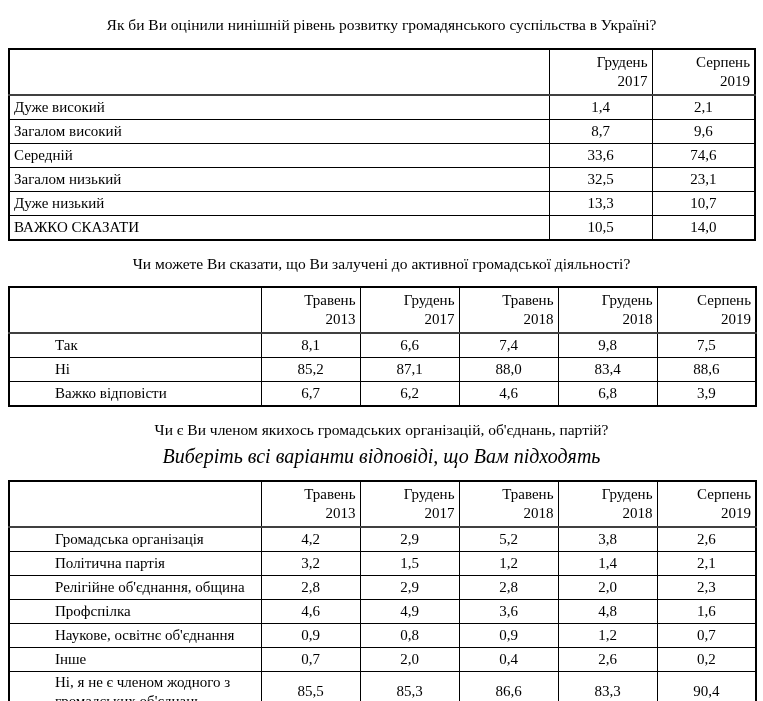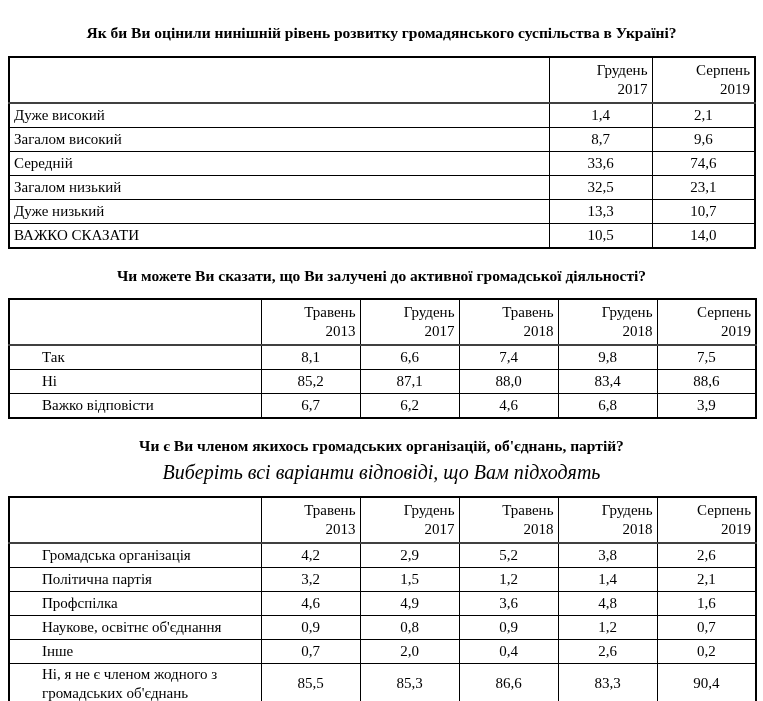--- a/index.html
+++ b/index.html
@@ -9,23 +9,23 @@
     color: #000000;
     font-family: "Liberation Serif", "DejaVu Serif", serif;
   }
   main {
     width: 747px;
     padding: 6px 8px 2px 8px;
   }
   section.table-block { margin: 0 0 14px 0; }
   h2.table-title {
     font-size: 15.5px;
-    font-weight: bold;
+    font-weight: normal;
     text-align: center;
-    margin: 18px 0 13px 0;
+    margin: 10px 0 13px 0;
     line-height: 1.2;
   }
   p.table-subtitle {
     font-size: 20px;
     font-style: italic;
     text-align: center;
     margin: -8px 0 12px 0;
   }
   table {
     width: 747px;
@@ -48,21 +48,21 @@
     text-align: right;
   }
   tbody td { height: 21px; }
   td.label { text-align: left; }
   td.val { text-align: center; }
   .wide-label   col:first-child { width: 540px; }
   .wide-label   col:not(:first-child) { width: 103px; }
   .narrow-label col:first-child { width: 252px; }
   .narrow-label col:not(:first-child) { width: 99px; }
   .wide-label   td.label { }
-  .narrow-label td.label { padding-left: 32px; }
+  .narrow-label td.label { padding-left: 45px; }
 </style>
 </head>
 <body>
 
 <main>
 
   <section class="table-block">
     <h2 class="table-title">Як би Ви оцінили нинішній рівень розвитку громадянського суспільства в Україні?</h2>
     <table class="wide-label">
         <colgroup>
@@ -231,20 +231,28 @@
           </tr>
           <tr>
             <td class="label">Політична партія</td>
             <td class="val">3,2</td>
             <td class="val">1,5</td>
             <td class="val">1,2</td>
             <td class="val">1,4</td>
             <td class="val">2,1</td>
           </tr>
           <tr>
+            <td class="label">Релігійне об'єднання, община</td>
+            <td class="val">2,8</td>
+            <td class="val">2,9</td>
+            <td class="val">2,8</td>
+            <td class="val">2,0</td>
+            <td class="val">2,3</td>
+          </tr>
+          <tr>
             <td class="label">Профспілка</td>
             <td class="val">4,6</td>
             <td class="val">4,9</td>
             <td class="val">3,6</td>
             <td class="val">4,8</td>
             <td class="val">1,6</td>
           </tr>
           <tr>
             <td class="label">Наукове, освітнє об'єднання</td>
             <td class="val">0,9</td>

